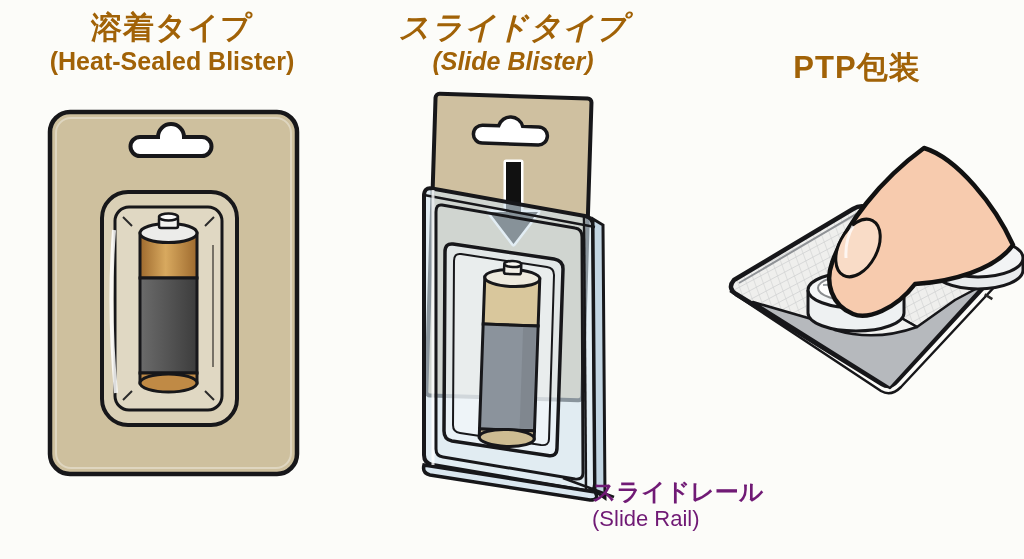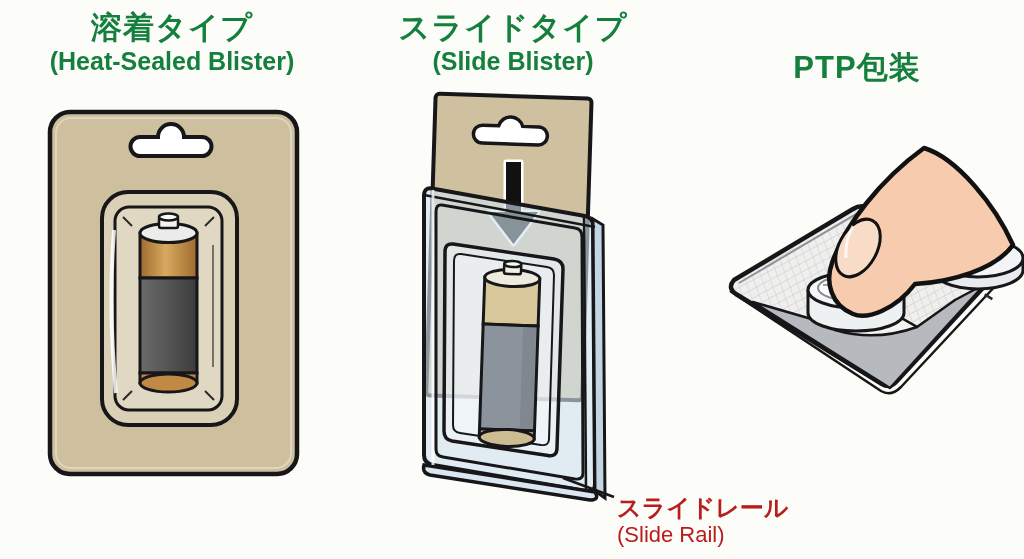--- a/index.html
+++ b/index.html
@@ -1,28 +1,28 @@
 <!DOCTYPE html>
 <html><head>
 <meta charset="utf-8">
 <style>
   html,body{margin:0;padding:0;}
   body{font-family:"Liberation Sans","DejaVu Sans",sans-serif;background:#e9e9e9;}
   .canvas{position:relative;width:1024px;height:559px;background:#fcfcf9;overflow:hidden;}
-  .col-head{position:absolute;top:10px;text-align:center;color:#15803d;}
+  .col-head{position:absolute;top:10px;text-align:center;color:#a16207;}
   .col-head .ja{font-size:31px;font-weight:800;line-height:1.15;letter-spacing:1px;}
   .col-head .en{font-size:25px;font-weight:700;line-height:1.1;margin-top:2px;}
   #head-1{left:30px;width:284px;}
-  #head-2{left:371px;width:284px;}
+  #head-2{left:371px;width:284px;font-style:italic;}
   #head-3{left:695px;width:324px;margin-top:40px;}
   .illus{position:absolute;}
   #illus-1{left:35px;top:105px;}
   #illus-2{left:370px;top:88px;}
   #illus-3{left:695px;top:120px;}
-  .callout{position:absolute;left:617px;top:477px;color:#b91c1c;line-height:1.22;margin-top:16px;}
+  .callout{position:absolute;left:592px;top:477px;color:#701a75;line-height:1.22;}
   .callout .ja{font-size:24px;font-weight:800;}
   .callout .en{font-size:22px;font-weight:400;}
 </style>
 </head>
 <body>
 
 <div class="canvas">
 
   <div class="col-head" id="head-1">
     <div class="ja">溶着タイプ</div>

